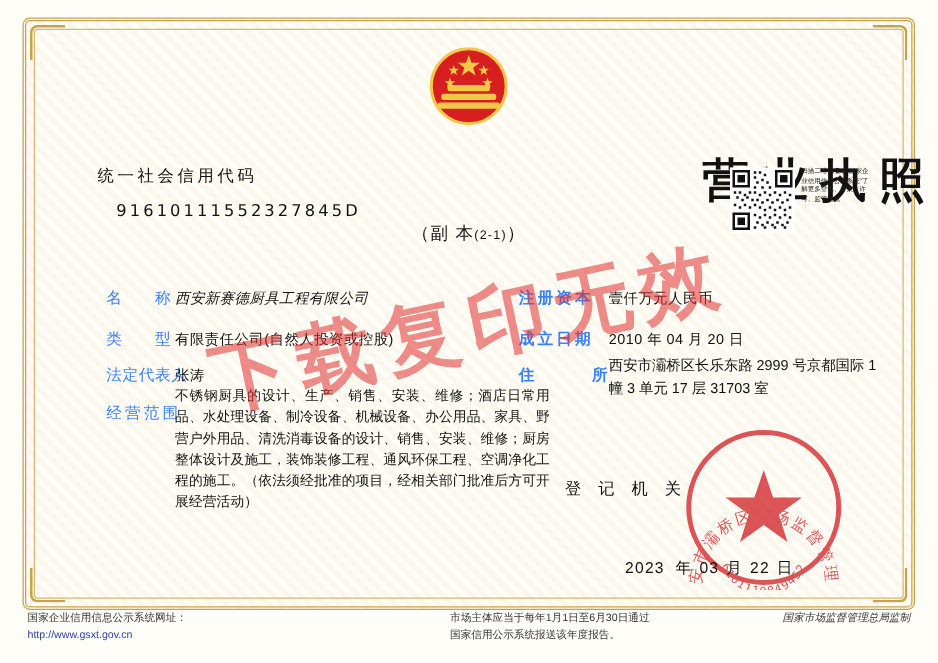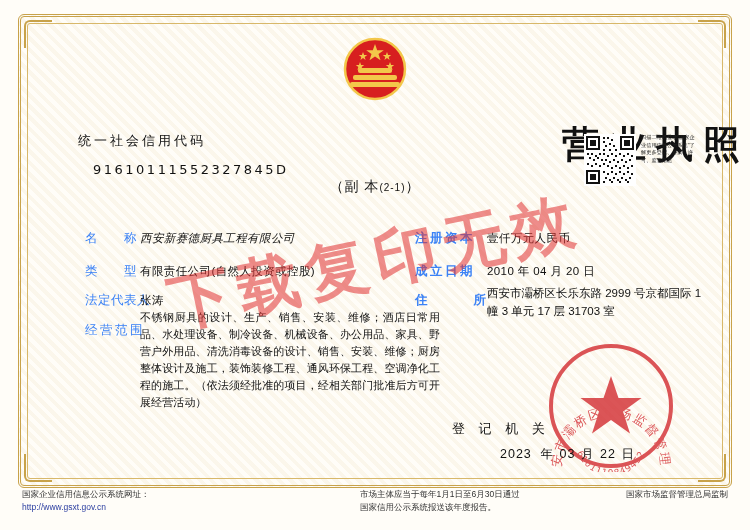--- a/index.html
+++ b/index.html
@@ -170,21 +170,21 @@
     width: 215px;
     font-size: 11.5px;
     line-height: 1.6;
     color: #111;
   }
 
   
   .reg-auth {
     position: absolute;
     left: 452px;
-    top: 420px;
+    top: 382px;
     font-size: 13px;
     letter-spacing: 5px;
     color: #111;
   }
 
   
   .date-row {
     position: absolute;
     left: 500px;
     top: 446px;
@@ -241,20 +241,21 @@
   .footer-center {
     position: absolute;
     left: 360px;
     top: 0;
   }
   .footer-right {
     position: absolute;
     right: 22px;
     top: 0;
     text-align: right;
+    font-style: italic;
   }
 </style>
 </head>
 <body>
 
 <div class="page">
 
   <div class="border-outer"></div>
   <div class="border-inner"></div>
   <div class="corner tl"></div>

